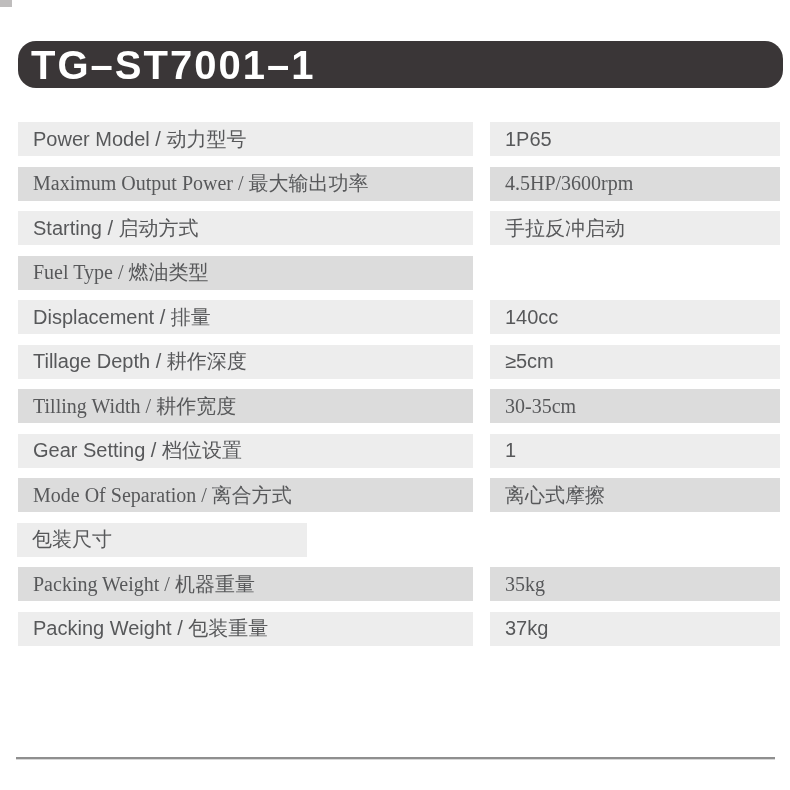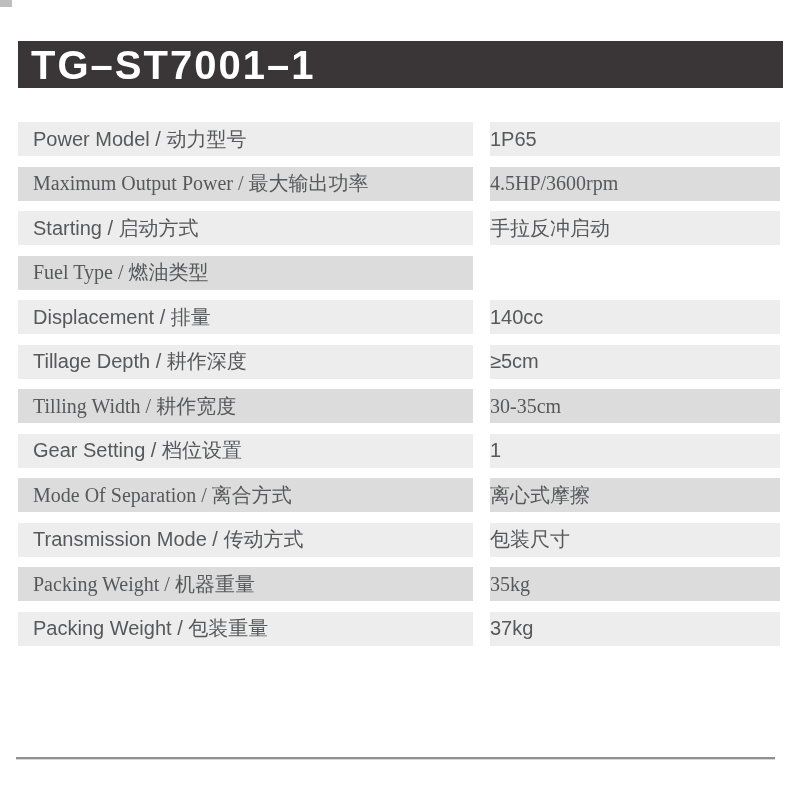--- a/index.html
+++ b/index.html
@@ -24,20 +24,21 @@
   }
   .banner {
     position: absolute;
     left: 18px;
     top: 41px;
     width: 765px;
     height: 47px;
     background: var(--banner-bg, #3a3637);
     display: flex;
     align-items: center;
+    border-radius: 18px;
   }
   .banner h1 {
     margin: 0;
     padding-left: 13px;
     font-size: 40px;
     font-weight: bold;
     letter-spacing: 2px;
     line-height: 1;
     color: var(--banner-text, #ffffff);
     white-space: nowrap;
@@ -63,20 +64,21 @@
     overflow: hidden;
   }
   .spec-row .label {
     margin-left: 18px;
     width: 455px;
     padding-left: 15px;
   }
   .spec-row .value {
     margin-left: 17px;
     width: 290px;
+    padding-left: 15px;
   }
   .spec-row.light .cell { background: var(--row-light, #ededed); }
   .spec-row.dark  .cell { background: var(--row-dark, #dcdcdc); font-family: Liberation Serif, serif; }
   .divider {
     position: absolute;
     left: 16px;
     top: 757px;
     width: 759px;
     height: 2px;
     background: var(--divider, #8f8f8f);
@@ -122,21 +124,20 @@
     </div>
     <div class="spec-row light">
       <div class="cell label">Gear Setting / 档位设置</div>
       <div class="cell value">1</div>
     </div>
     <div class="spec-row dark">
       <div class="cell label">Mode Of Separation / 离合方式</div>
       <div class="cell value">离心式摩擦</div>
     </div>
     <div class="spec-row light">
-      <div class="cell label">Transmission Mode / 传动方式</div>
       <div class="cell value">包装尺寸</div>
     </div>
     <div class="spec-row dark">
       <div class="cell label">Packing Weight / 机器重量</div>
       <div class="cell value">35kg</div>
     </div>
     <div class="spec-row light">
       <div class="cell label">Packing Weight / 包装重量</div>
       <div class="cell value">37kg</div>
     </div>

